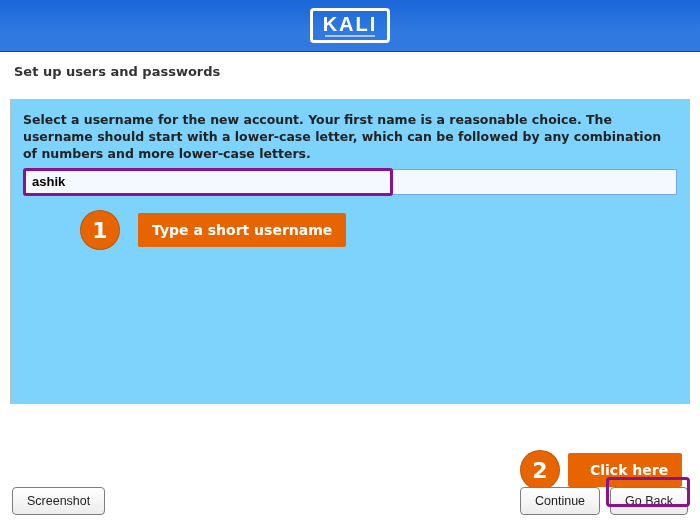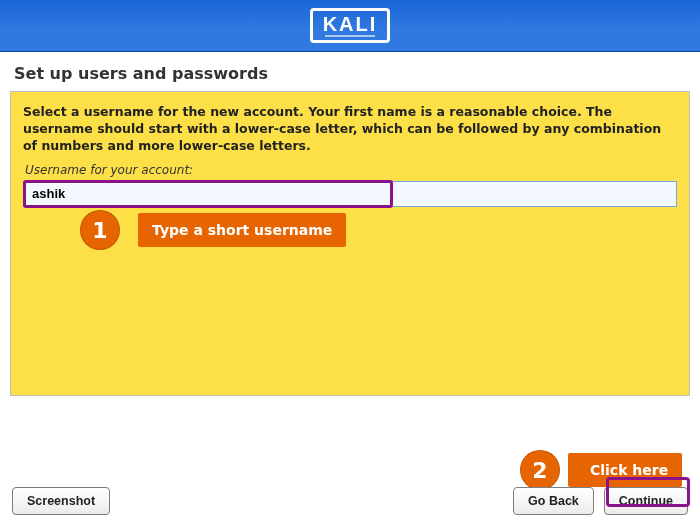--- a/index.html
+++ b/index.html
@@ -41,31 +41,31 @@
     position: absolute;
     left: 12px;
     right: 12px;
     bottom: 3px;
     height: 2px;
     background: #fff;
     opacity: 0.6;
   }
   .section-title {
     padding: 12px 14px 8px 14px;
-    font-size: 16px;
+    font-size: 13px;
     font-weight: 700;
     color: #333;
   }
   .main-box {
-    margin: 0 10px;
+    margin: 12px 10px;
     border: 1px solid #bdbdbd;
     height: 305px;
     padding: 12px 10px;
     position: relative;
-    background: #fde047;
+    background: #7dd3fc;
   }
   .instruction {
     font-size: 12.5px;
     font-weight: 700;
     line-height: 1.35;
     color: #222;
     padding: 0 2px 6px 2px;
   }
   .field-label {
     font-style: italic;
@@ -167,21 +167,21 @@
   }
   .footer-right {
     display: flex;
     gap: 10px;
   }
   .btn {
     border: 1px solid #7d7d7d;
     background: linear-gradient(#fff, #ececec);
     color: #222;
     font-size: 12.5px;
-    font-weight: 700;
+    font-weight: 400;
     padding: 6px 14px;
     border-radius: 4px;
     cursor: pointer;
   }
   .btn-continue {
     position: relative;
   }
   .btn-continue-highlight {
     position: absolute;
     right: 10px;
@@ -199,21 +199,20 @@
 <div class="header">
   <div class="logo">
     <span>KALI</span>
   </div>
 </div>
 
 <div class="section-title">Set up users and passwords</div>
 
 <div class="main-box">
   <div class="instruction">Select a username for the new account. Your first name is a reasonable choice. The username should start with a lower-case letter, which can be followed by any combination of numbers and more lower-case letters.</div>
-  <div class="field-label">Username for your account:</div>
   <div class="input-wrap">
     <input class="username-input" type="text" value="ashik" style="">
     <div class="highlight-rect"></div>
   </div>
 </div>
 
 <div class="callout1 pointer"></div>
 <div class="callout callout1">
   <div class="badge">1</div>
   <div class="callout-label">Type a short username</div>
@@ -221,17 +220,17 @@
 
 <div class="callout2">
   <div class="badge">2</div>
   <div class="callout-label">Click here</div>
 </div>
 <div class="pointer2"></div>
 
 <div class="footer">
   <button class="btn">Screenshot</button>
   <div class="footer-right">
+    <button class="btn btn-continue">Continue</button>
     <button class="btn">Go Back</button>
-    <button class="btn btn-continue">Continue</button>
   </div>
   <div class="btn-continue-highlight"></div>
 </div>
 
 </body></html>

